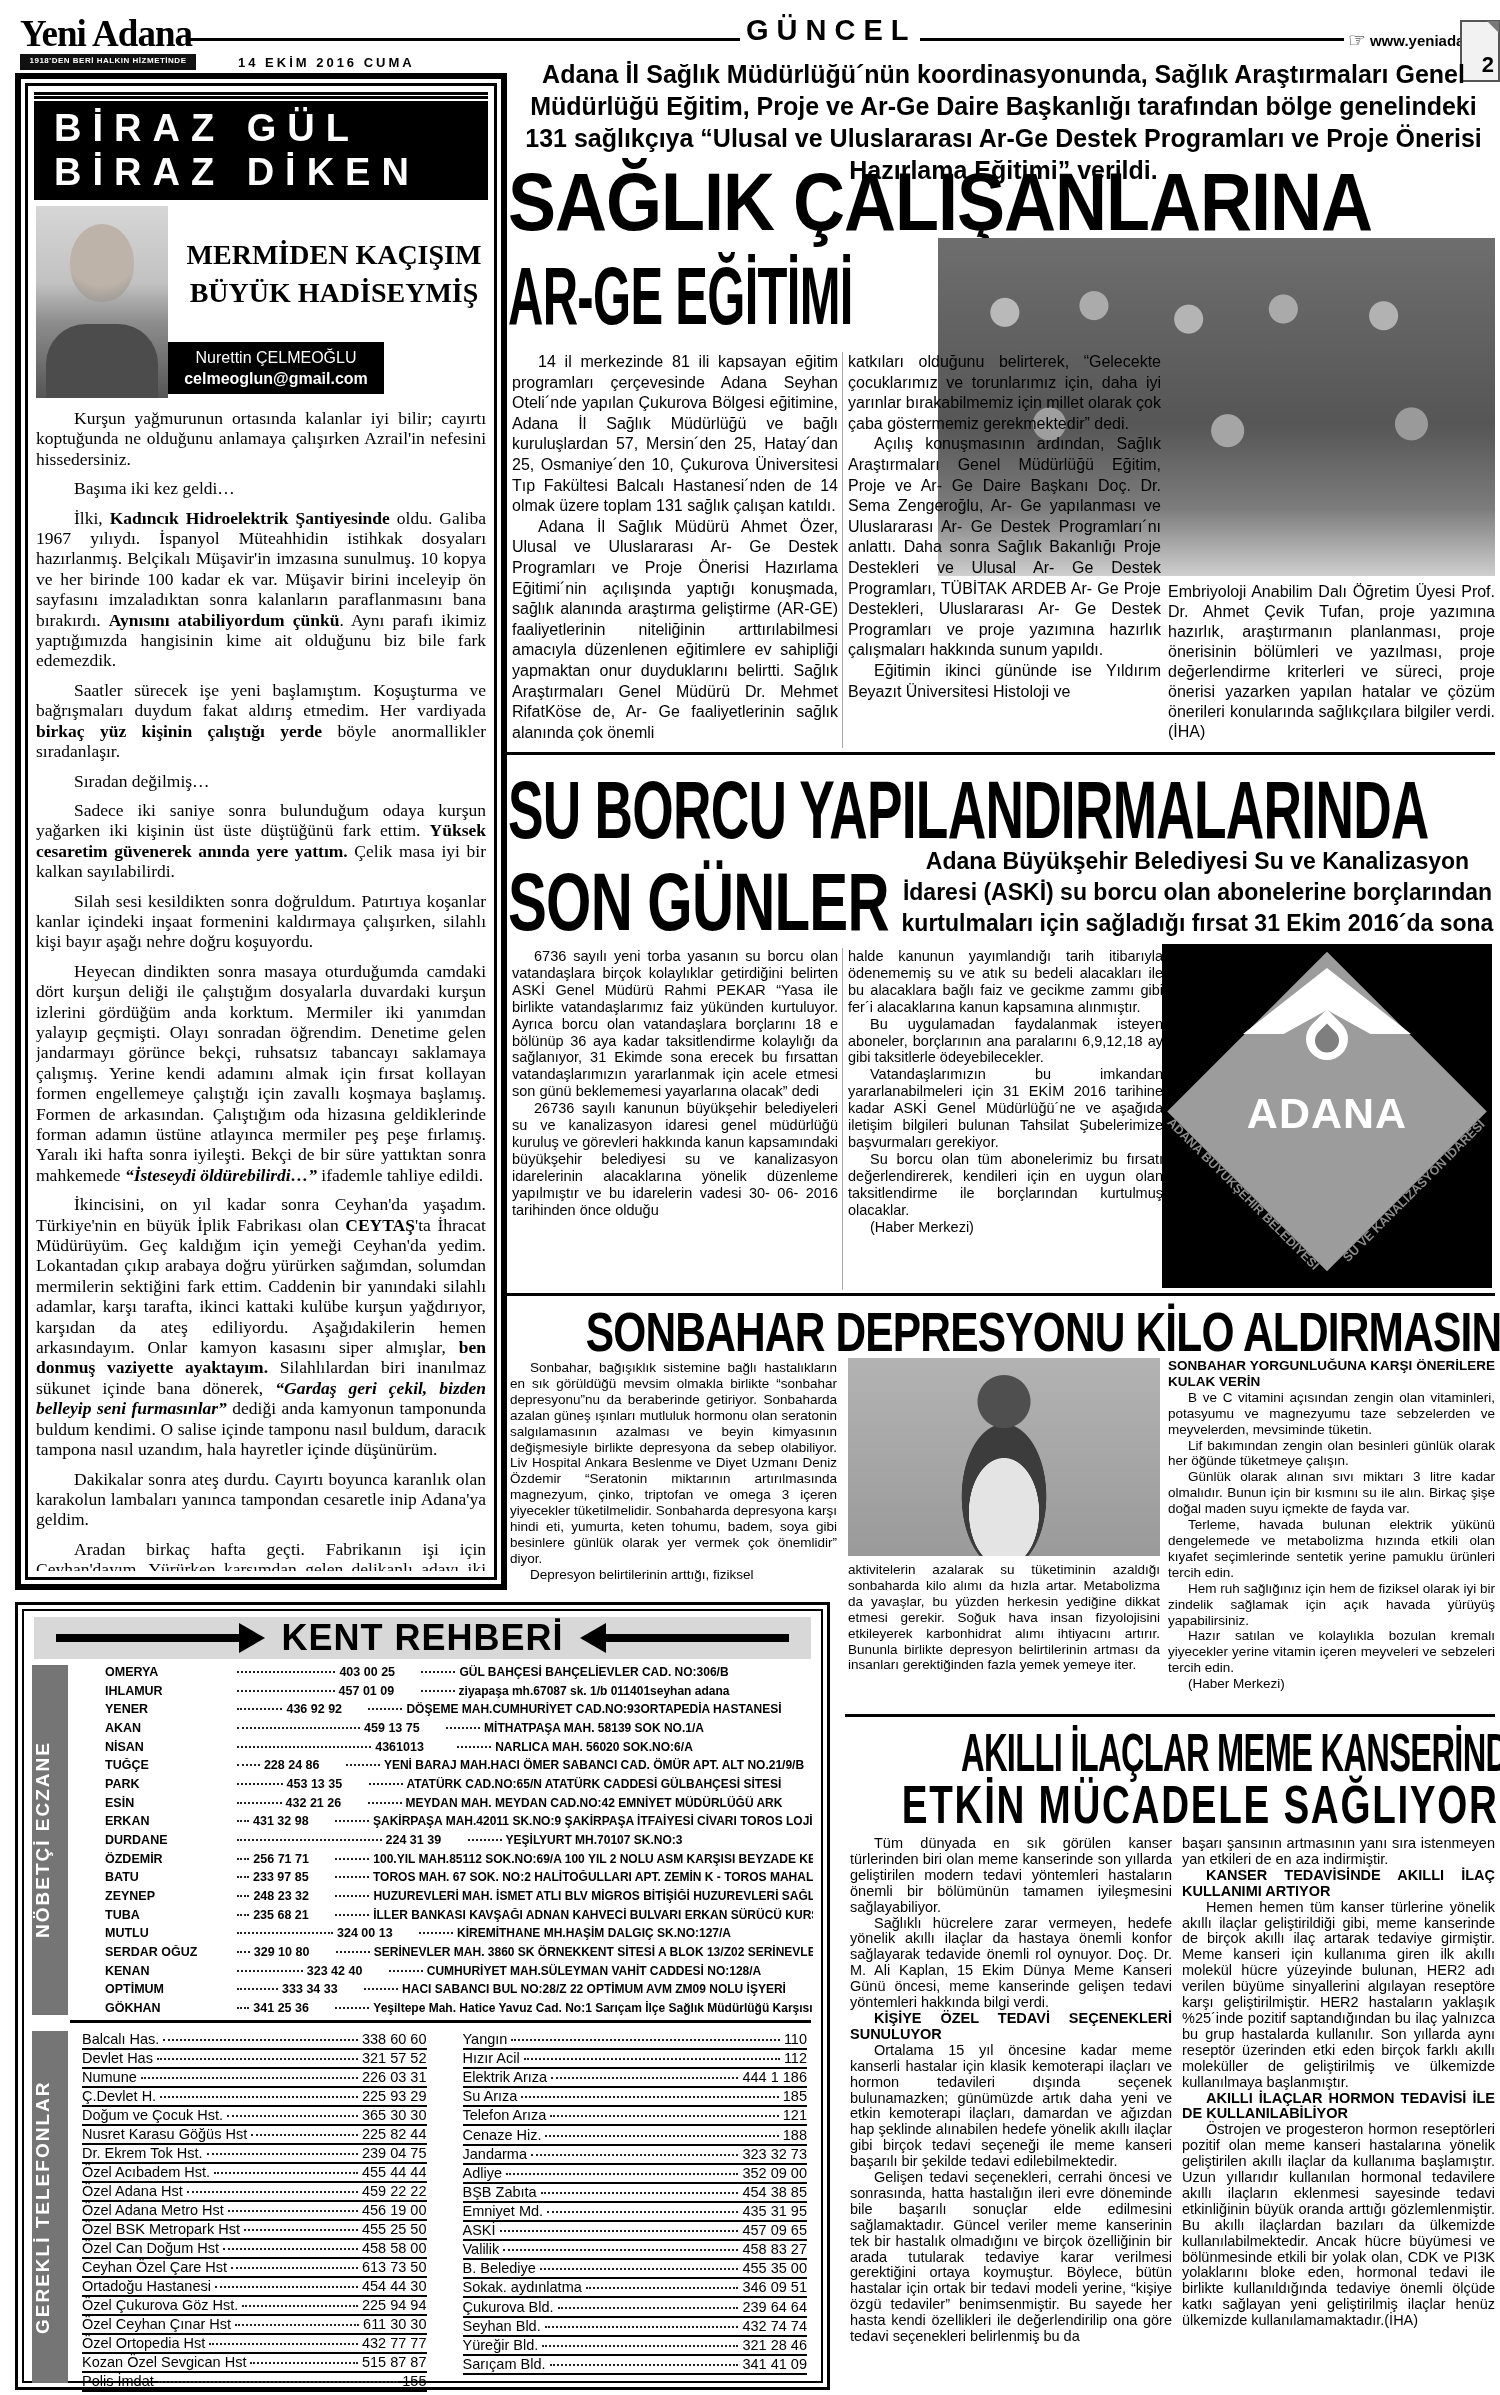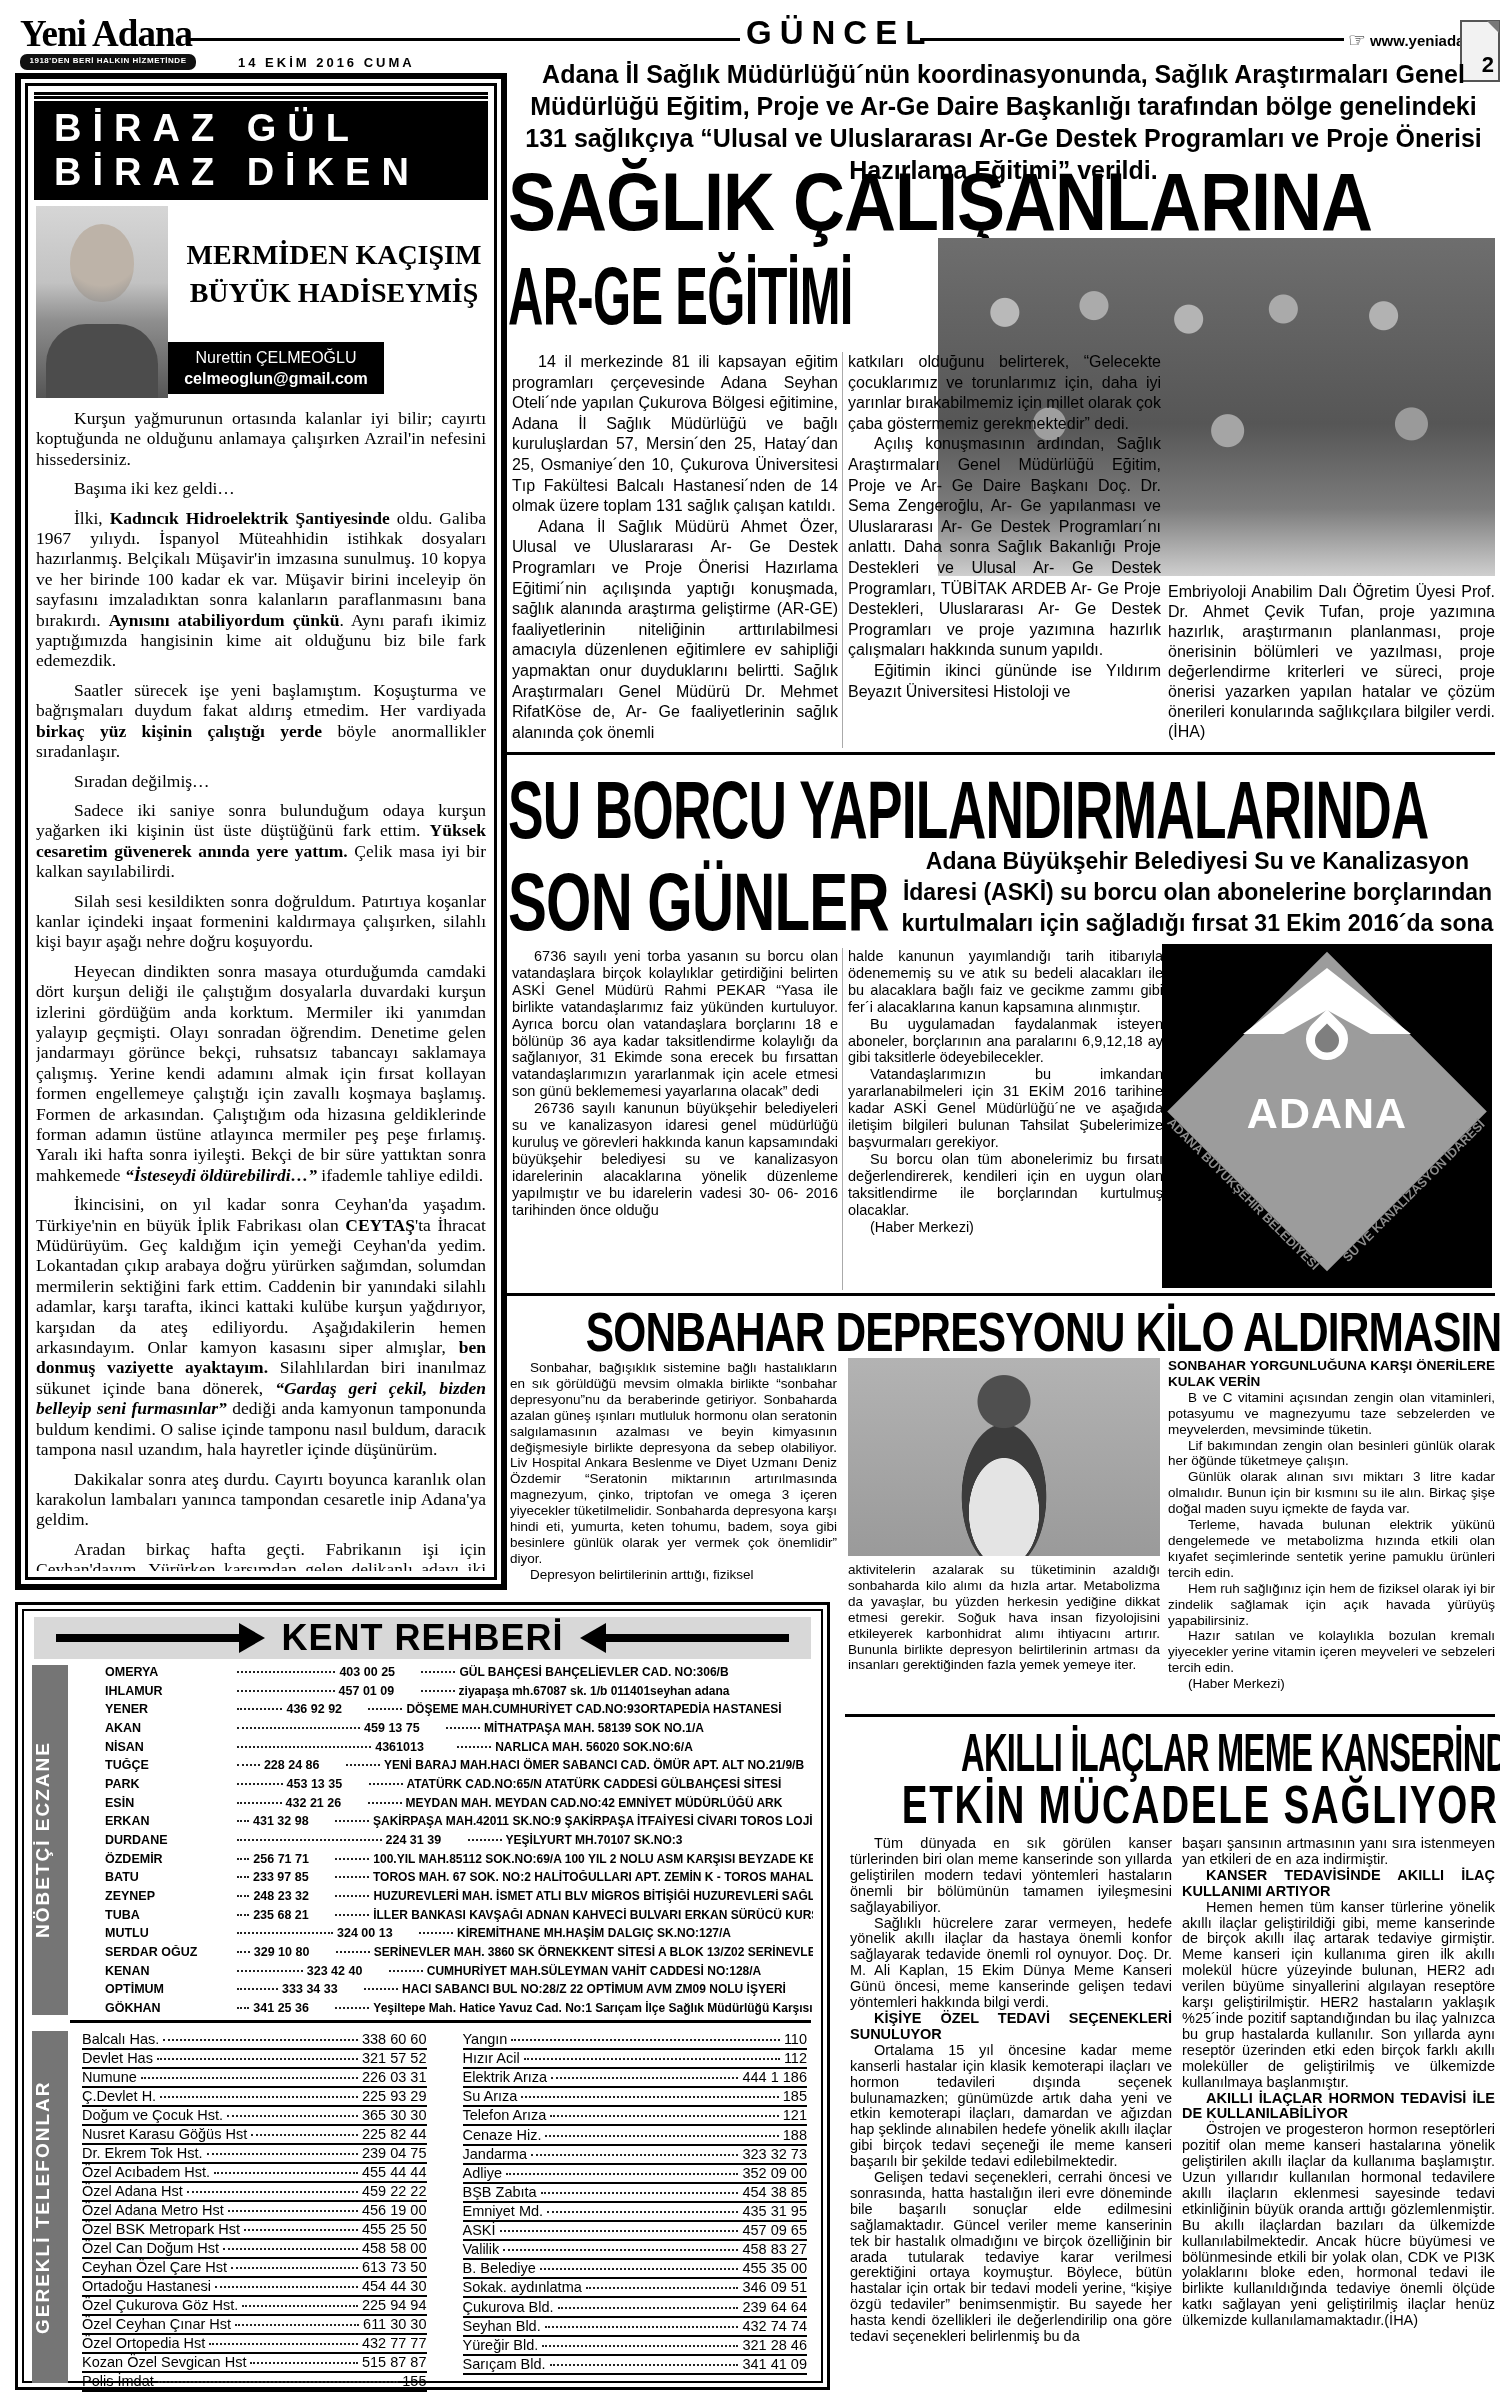--- a/index.html
+++ b/index.html
@@ -3,24 +3,24 @@
 <meta charset="utf-8">
 <style>
   html,body{margin:0;padding:0;background:#e8e8e8;}
   .page{position:relative;width:1500px;height:2395px;background:#fff;font-family:"Liberation Sans",sans-serif;color:#000;overflow:hidden;margin:0 auto;}
   .abs{position:absolute;}
   .rb{font-weight:bold;}
   .ri{font-style:italic;}
 
   
   .masthead{left:20px;top:12px;font-family:"Liberation Serif",serif;font-weight:bold;font-size:37px;letter-spacing:-1px;}
-  .masthead-bar{left:20px;top:54px;width:176px;height:16px;background:#111;color:#fff;font-size:8px;line-height:14px;text-align:center;letter-spacing:.5px;font-weight:bold;border-radius:7px;}
+  .masthead-bar{left:20px;top:54px;width:176px;height:16px;background:#111;color:#fff;font-size:8px;line-height:14px;text-align:center;letter-spacing:.5px;font-weight:bold;}
   .hdr-date{left:238px;top:55px;font-size:13px;font-weight:bold;letter-spacing:3px;}
   .hdr-rule{height:3px;background:#000;top:38px;}
-  .hdr-section{left:746px;top:14px;width:170px;text-align:center;font-size:33px;font-weight:bold;letter-spacing:8px;}
+  .hdr-section{left:746px;top:14px;width:170px;text-align:center;font-size:29px;font-weight:bold;letter-spacing:8px;}
   .hdr-site{left:1348px;top:28px;font-size:15px;font-weight:bold;display:flex;align-items:center;gap:4px;}
   .hand{font-size:20px;font-weight:normal;}
   .hdr-page{left:1460px;top:20px;width:36px;height:58px;border:2px solid #555;background:#f2f2f2;}
   .hdr-page .fold{position:absolute;right:-1px;top:-1px;width:0;height:0;border-left:12px solid transparent;border-top:12px solid #777;}
   .hdr-page .num{position:absolute;right:4px;bottom:2px;font-size:22px;font-weight:bold;}
 
   
   .opinion-box{left:15px;top:73px;width:492px;height:1517px;border:6px solid #000;padding:4px;box-sizing:border-box;}
   .opinion-in{border:3px solid #000;width:100%;height:100%;box-sizing:border-box;position:relative;}
   .op-head{position:absolute;left:6px;right:6px;top:6px;height:108px;background:#000;color:#fff;padding:14px 0 0 20px;box-sizing:border-box;}

